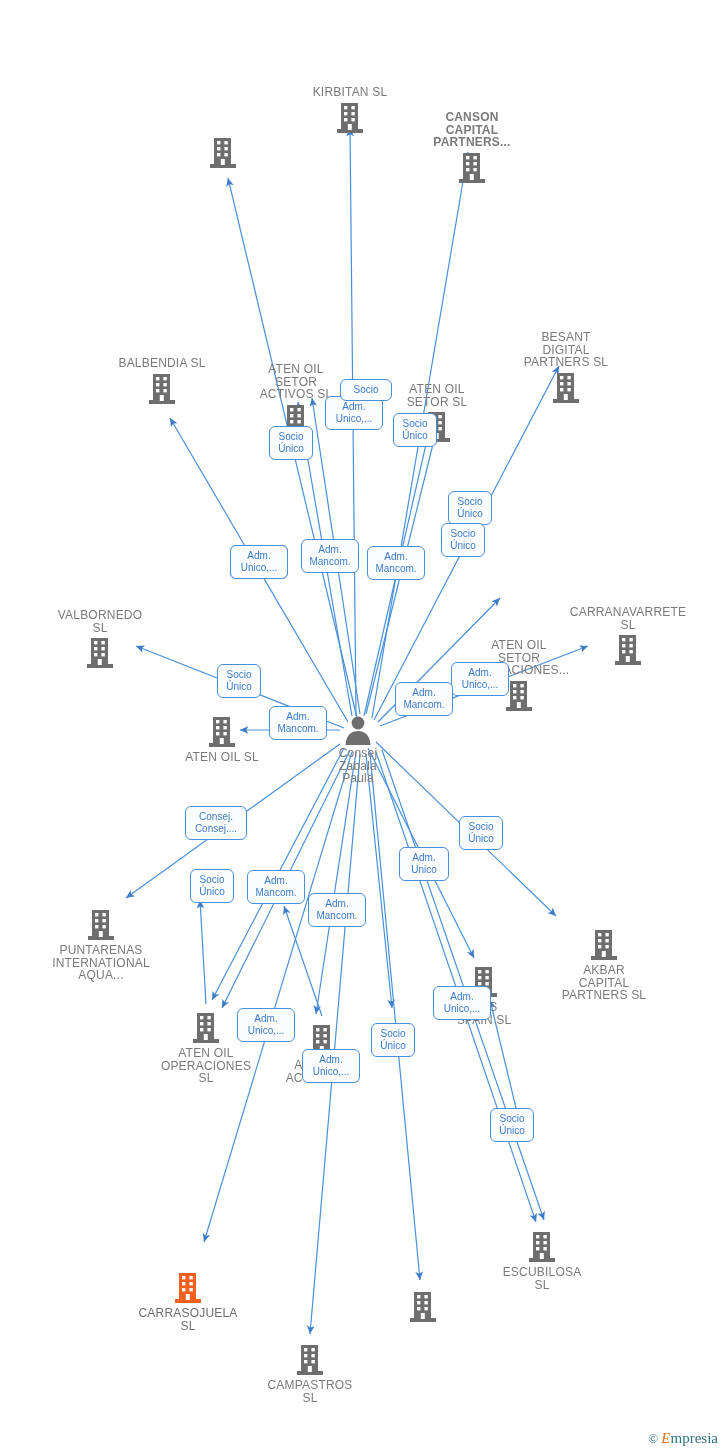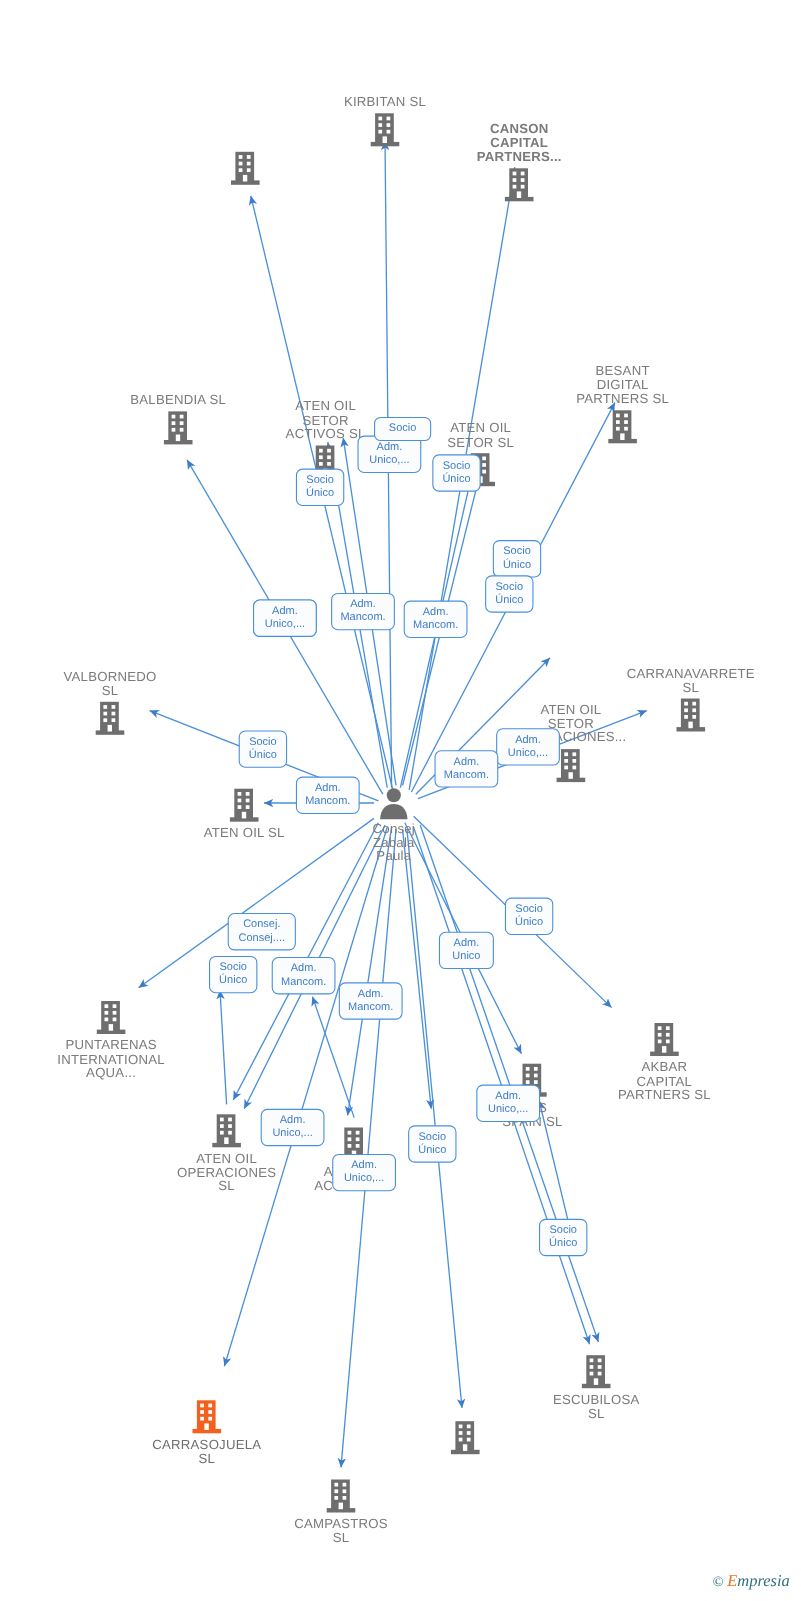--- a/index.html
+++ b/index.html
@@ -64,21 +64,21 @@
   .watermark {
     position: absolute;
     right: 10px;
     bottom: 8px;
     font-size: 13px;
     color: #2f6f7e;
     font-family: "Liberation Serif", serif;
   }
   .watermark .c { color: #2f6f7e; }
   .watermark .em { color: #e8731c; font-style: italic; font-size: 15px; }
-  .watermark .rest { color: #2f6f7e; font-style: italic; font-size: 15px; }
+  .watermark .rest { color: #2f6f7e; font-size: 15px; }
 </style>
 </head>
 <body>
 
 <div id="canvas">
 
   <svg id="edge-layer" viewBox="0 0 728 1455">
     <defs>
       <marker id="arrow" markerWidth="9" markerHeight="9" refX="7" refY="3.2" orient="auto">
         <path d="M0,0 L7,3.2 L0,6.4 L1.8,3.2 Z" fill="#3d7cc9"></path>
@@ -452,21 +452,21 @@
       <div class="edge-label" style="left: 298px; top: 723px; width: 58px; min-height: 31px;">Adm.
 Mancom.</div>
       <div class="edge-label" style="left: 480px; top: 679px; width: 58px; min-height: 31px;">Adm.
 Unico,...</div>
       <div class="edge-label" style="left: 424px; top: 699px; width: 58px; min-height: 31px;">Adm.
 Mancom.</div>
       <div class="edge-label" style="left: 481px; top: 833px; width: 44px; min-height: 31px;">Socio
 Único</div>
       <div class="edge-label" style="left: 424px; top: 864px; width: 50px; min-height: 31px;">Adm.
 Unico</div>
-      <div class="edge-label" style="left: 238px; top: 823px; width: 62px; min-height: 31px; margin-top: 24px;">Consej.
+      <div class="edge-label" style="left: 216px; top: 823px; width: 62px; min-height: 31px;">Consej.
 Consej....</div>
       <div class="edge-label" style="left: 212px; top: 886px; width: 44px; min-height: 31px;">Socio
 Único</div>
       <div class="edge-label" style="left: 276px; top: 887px; width: 58px; min-height: 31px;">Adm.
 Mancom.</div>
       <div class="edge-label" style="left: 337px; top: 910px; width: 58px; min-height: 31px;">Adm.
 Mancom.</div>
       <div class="edge-label" style="left: 266px; top: 1025px; width: 58px; min-height: 31px;">Adm.
 Unico,...</div>
       <div class="edge-label" style="left: 331px; top: 1066px; width: 58px; min-height: 31px;">Adm.

